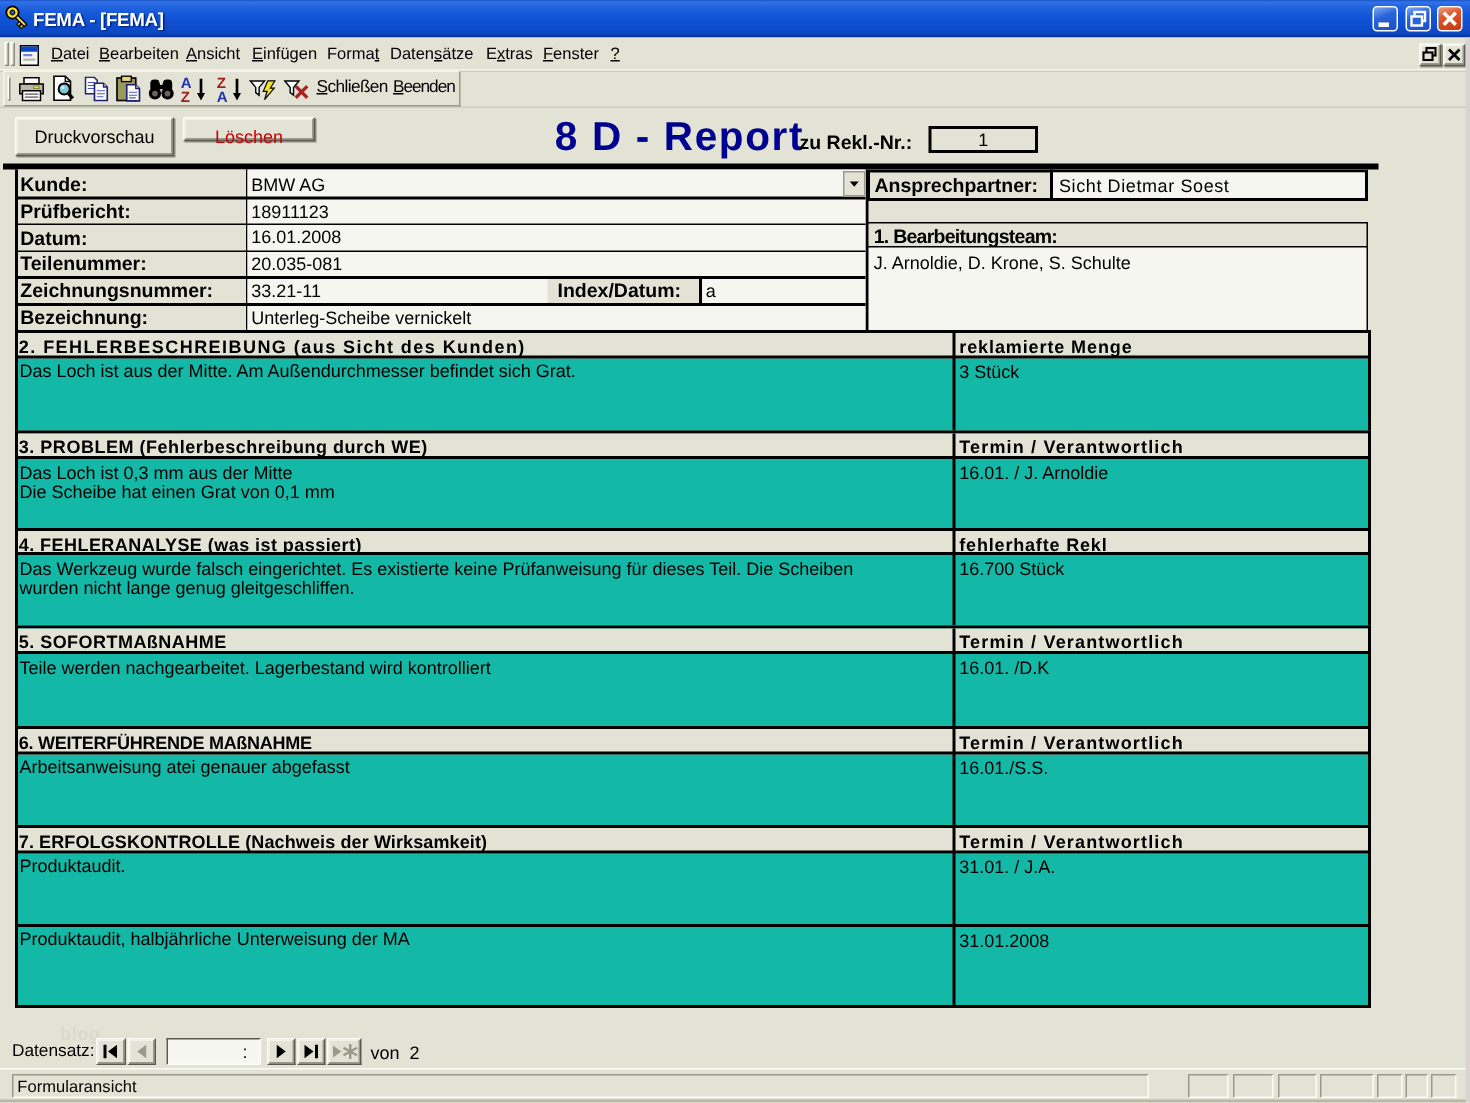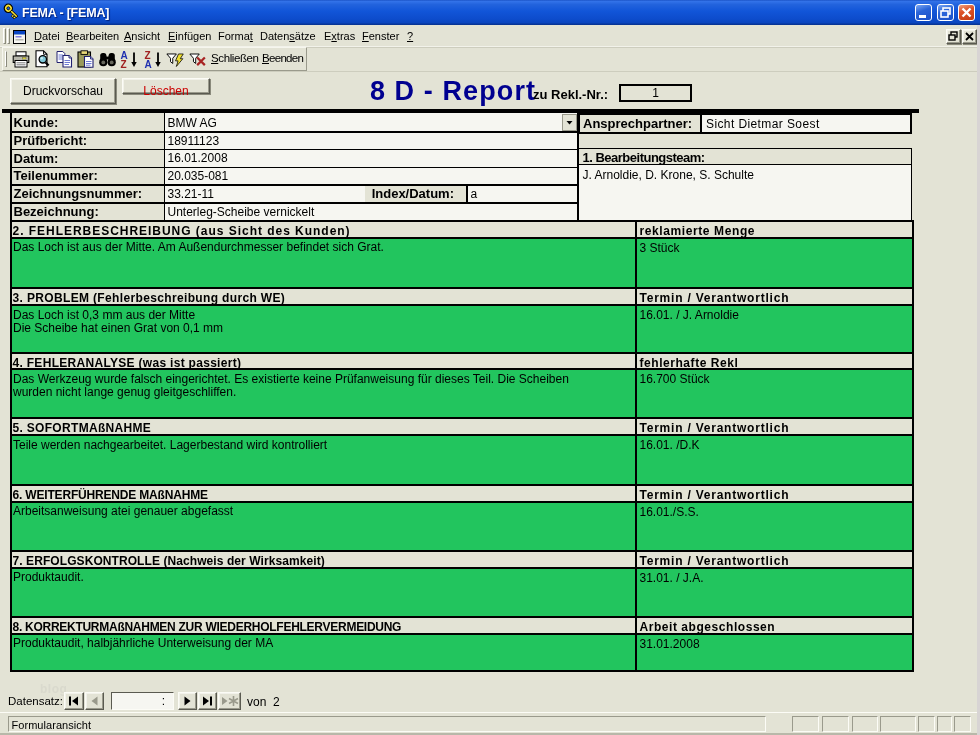--- a/index.html
+++ b/index.html
@@ -26,21 +26,21 @@
 #bigtitle{left:0px;top:76px;width:822px;text-align:center;font-size:27px;font-weight:bold;color:#000090;letter-spacing:1.1px;margin-left:42px;}
 #rekl{left:533px;top:87px;font-size:13px;font-weight:bold;}
 #reklbox{left:619px;top:84px;width:73px;height:18px;border:2px solid #000;text-align:center;font-size:12px;line-height:14px;}
 .blk{position:absolute;box-sizing:border-box;}
 .black{background:#000;}
 .white{background:#f6f6f1;}
 .beige{background:#e3e3d5;}
 .lab{font-weight:bold;font-size:13px;}
 .txt{font-size:12px;}
 
-.sec{position:absolute;left:9.5px;width:904px;box-sizing:border-box;border:2px solid #000;border-bottom:none;background:#22c55e;}
+.sec{position:absolute;left:9.5px;width:904px;box-sizing:border-box;border:2px solid #000;border-bottom:none;background:#14b8a6;}
 .seclast{border-bottom:2px solid #000;}
 .shdr{position:relative;background:#e3e3d5;border-bottom:2px solid #000;}
 .shl{position:absolute;left:1px;top:2px;font-weight:bold;font-size:12px;letter-spacing:-0.1px;}
 .shr{position:absolute;left:628px;top:2px;font-weight:bold;font-size:12px;}
 .sbody{position:relative;height:100%;}
 .sbl{position:absolute;left:1.5px;top:2.5px;font-size:12px;line-height:13.5px;width:615px;}
 .sbr{position:absolute;left:628px;top:2px;font-size:12px;}
 .sdiv{position:absolute;left:623.5px;top:0;width:2px;height:100%;background:#000;}
 
 .navbtn{position:absolute;top:692px;height:18px;background:#e3e3d5;border:1px solid;border-color:#fcfcf6 #5a5a50 #5a5a50 #fcfcf6;box-shadow:inset -1px -1px 0 #9a9a8c, inset 1px 1px 0 #f2f2ea;box-sizing:border-box;}
@@ -303,24 +303,20 @@
       <span class="shr" style="letter-spacing:0.78px">Termin / Verantwortlich</span>
     </div>
  <div class="sbody">
       <span class="sbl">Produktaudit.</span>
       <span class="sbr">31.01. / J.A.</span>
     </div>
  <div class="sdiv"></div>
 </div>
 
 <div class="sec seclast" style="top:615.5px;height:56.5px">
- <div class="shdr" style="height:15px">
-      <span class="shl" style="letter-spacing:-0.27px">8. KORREKTURMAßNAHMEN ZUR WIEDERHOLFEHLERVERMEIDUNG</span>
-      <span class="shr" style="letter-spacing:0.55px">Arbeit abgeschlossen</span>
-    </div>
  <div class="sbody">
       <span class="sbl">Produktaudit, halbjährliche Unterweisung der MA</span>
       <span class="sbr">31.01.2008</span>
     </div>
  <div class="sdiv"></div>
 </div>
 
 <div class="abs" style="left:40px;top:682px;font-size:12px;font-weight:bold;color:#d9d9cd;letter-spacing:0.5px">blog</div>
 <div class="abs" style="left:8px;top:695px;font-size:11.5px">Datensatz:</div>
 <div class="navbtn" style="left:64px;width:20px"></div>

